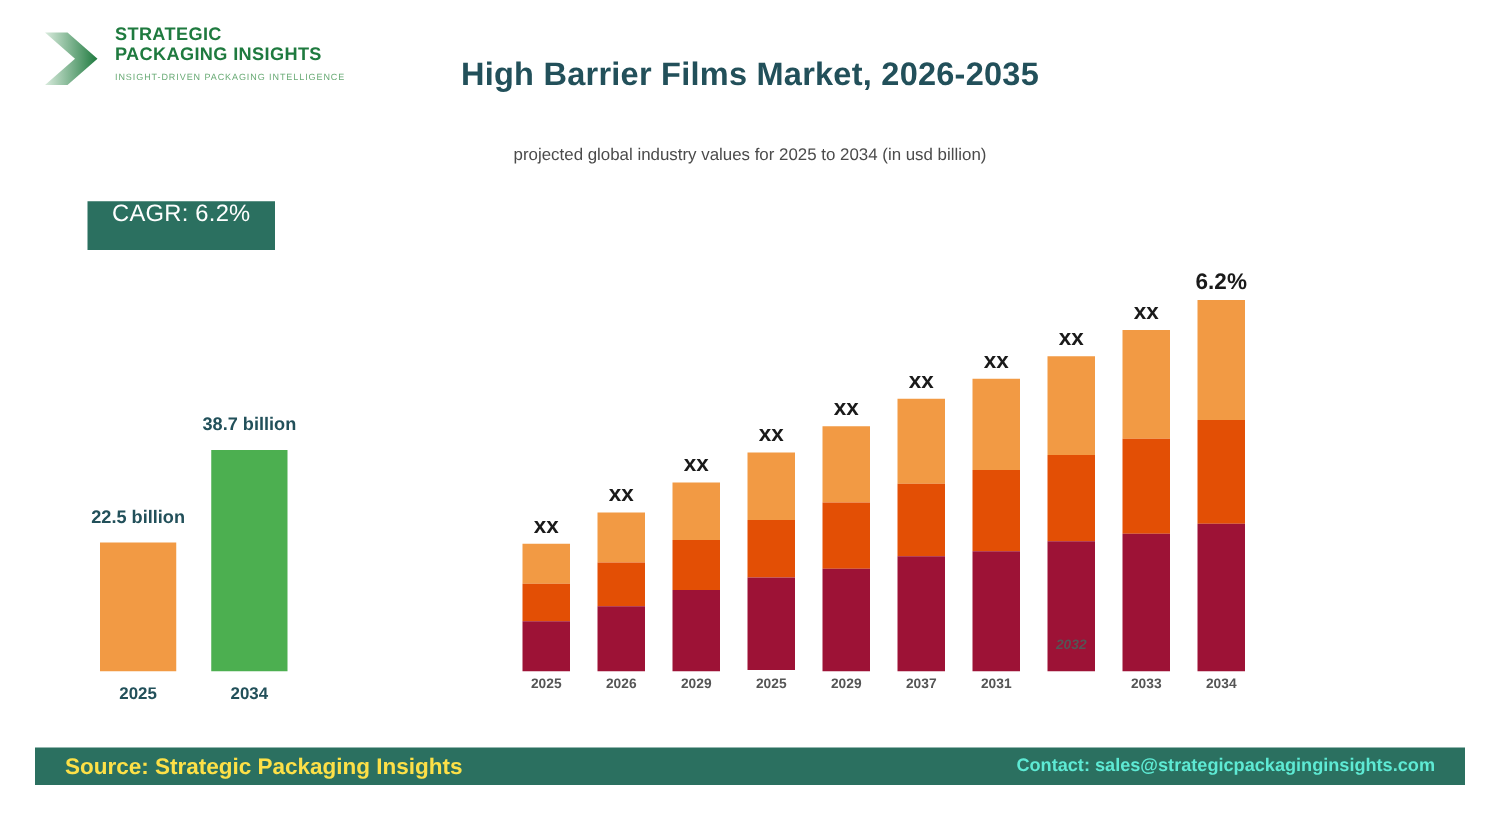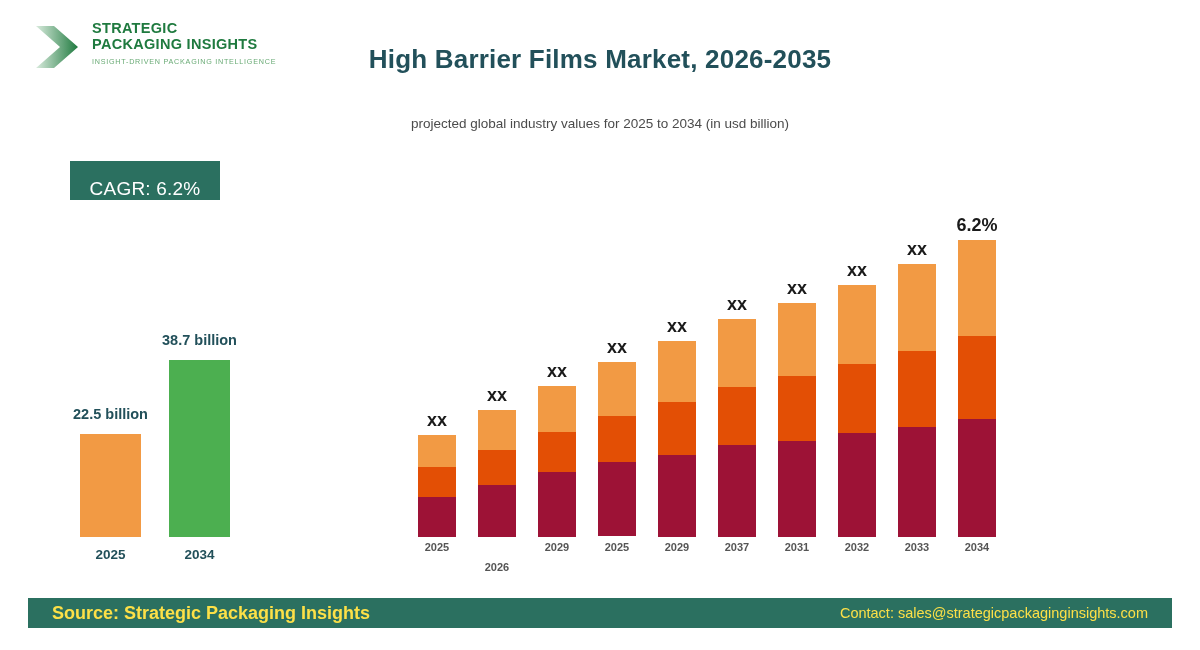--- a/index.html
+++ b/index.html
@@ -32,21 +32,21 @@
   }
   .chart-subtitle {
     position: absolute; left: 210px; top: 116px; width: 780px;
     text-align: center; font-size: 13.5px; color: #4b4b4b; white-space: nowrap;
   }
 
   
   .cagr-badge {
     position: absolute; left: 70px; top: 161px; width: 150px; height: 39px;
     background: #2b7060; color: #ffffff;
-    display: flex; align-items: flex-end; justify-content: center;
+    display: flex; align-items: flex-start; justify-content: center;
     font-size: 19px; letter-spacing: .2px;
   }
 
   
   .cmp-bar { position: absolute; }
   .cmp-label {
     position: absolute; text-align: center; font-size: 14.5px;
     font-weight: bold; color: #22505a; white-space: nowrap;
   }
   .cmp-year {
@@ -67,22 +67,22 @@
   
   .footer {
     position: absolute; left: 28px; top: 598px; width: 1144px; height: 30px;
     background: #2b7060; display: flex; align-items: center;
   }
   .footer-left {
     position: absolute; left: 24px; color: #fde047;
     font-size: 18px; font-weight: bold; white-space: nowrap;
   }
   .footer-right {
-    position: absolute; right: 24px; color: #fde047;
-    font-size: 14.5px; font-weight: normal; white-space: nowrap;
+    position: absolute; right: 24px; color: #5eead4;
+    font-size: 14.5px; font-weight: bold; white-space: nowrap;
   }
 </style>
 </head>
 <body>
 
 <div id="canvas">
 
   <div class="logo-wrap">
     <svg class="logo-mark" viewBox="0 0 50 50">
       <defs>
@@ -123,21 +123,21 @@
         <div class="seg" style="height: 40px; background: rgb(157, 18, 54);"></div>
       </div>
       <div class="stack-toplabel" style="left: 397px; top: 410px; width: 80px;">xx</div>
       <div class="stack-year" style="left: 407px; top: 541px; width: 60px;">2025</div>
       <div class="stack-col" style="left: 478px; top: 410px; width: 38px; height: 127px;">
         <div class="seg" style="height: 40px; background: rgb(242, 154, 68);"></div>
         <div class="seg" style="height: 35px; background: rgb(227, 79, 5);"></div>
         <div class="seg" style="height: 52px; background: rgb(157, 18, 54);"></div>
       </div>
       <div class="stack-toplabel" style="left: 457px; top: 385px; width: 80px;">xx</div>
-      <div class="stack-year" style="left: 467px; top: 541px; width: 60px; margin-top: 20px;">2026</div>
+      <div class="stack-year" style="left: 467px; top: 541px; width: 60px;">2026</div>
       <div class="stack-col" style="left: 538px; top: 386px; width: 38px; height: 151px;">
         <div class="seg" style="height: 46px; background: rgb(242, 154, 68);"></div>
         <div class="seg" style="height: 40px; background: rgb(227, 79, 5);"></div>
         <div class="seg" style="height: 65px; background: rgb(157, 18, 54);"></div>
       </div>
       <div class="stack-toplabel" style="left: 517px; top: 361px; width: 80px;">xx</div>
       <div class="stack-year" style="left: 527px; top: 541px; width: 60px;">2029</div>
       <div class="stack-col" style="left: 598px; top: 362px; width: 38px; height: 175px;">
         <div class="seg" style="height: 54px; background: rgb(242, 154, 68);"></div>
         <div class="seg" style="height: 46px; background: rgb(227, 79, 5);"></div>
@@ -165,21 +165,21 @@
         <div class="seg" style="height: 96px; background: rgb(157, 18, 54);"></div>
       </div>
       <div class="stack-toplabel" style="left: 757px; top: 278px; width: 80px;">xx</div>
       <div class="stack-year" style="left: 767px; top: 541px; width: 60px;">2031</div>
       <div class="stack-col" style="left: 838px; top: 285px; width: 38px; height: 252px;">
         <div class="seg" style="height: 79px; background: rgb(242, 154, 68);"></div>
         <div class="seg" style="height: 69px; background: rgb(227, 79, 5);"></div>
         <div class="seg" style="height: 104px; background: rgb(157, 18, 54);"></div>
       </div>
       <div class="stack-toplabel" style="left: 817px; top: 260px; width: 80px;">xx</div>
-      <div class="stack-year" style="left: 827px; top: 541px; width: 60px;">2032</div>
+      <div class="stack-year" style="left: 827px; top: 510px; width: 60px; font-style: italic;">2032</div>
       <div class="stack-col" style="left: 898px; top: 264px; width: 38px; height: 273px;">
         <div class="seg" style="height: 87px; background: rgb(242, 154, 68);"></div>
         <div class="seg" style="height: 76px; background: rgb(227, 79, 5);"></div>
         <div class="seg" style="height: 110px; background: rgb(157, 18, 54);"></div>
       </div>
       <div class="stack-toplabel" style="left: 877px; top: 239px; width: 80px;">xx</div>
       <div class="stack-year" style="left: 887px; top: 541px; width: 60px;">2033</div>
       <div class="stack-col" style="left: 958px; top: 240px; width: 38px; height: 297px;">
         <div class="seg" style="height: 96px; background: rgb(242, 154, 68);"></div>
         <div class="seg" style="height: 83px; background: rgb(227, 79, 5);"></div>

